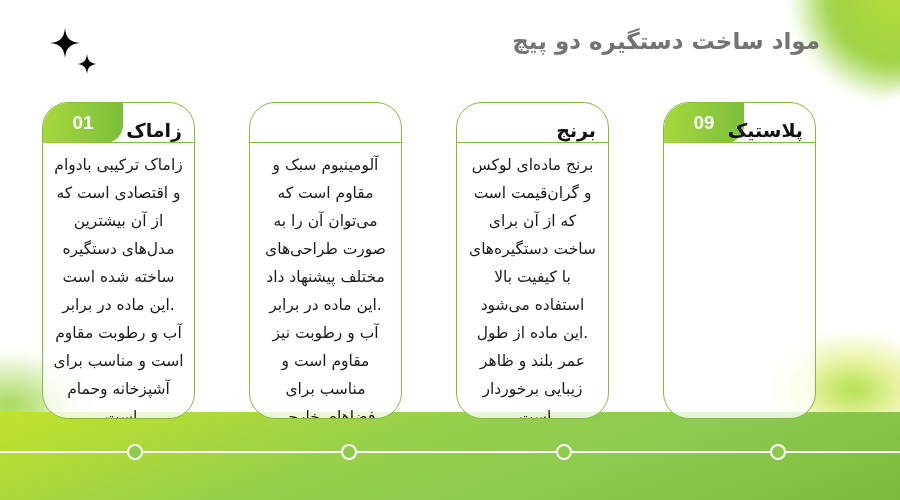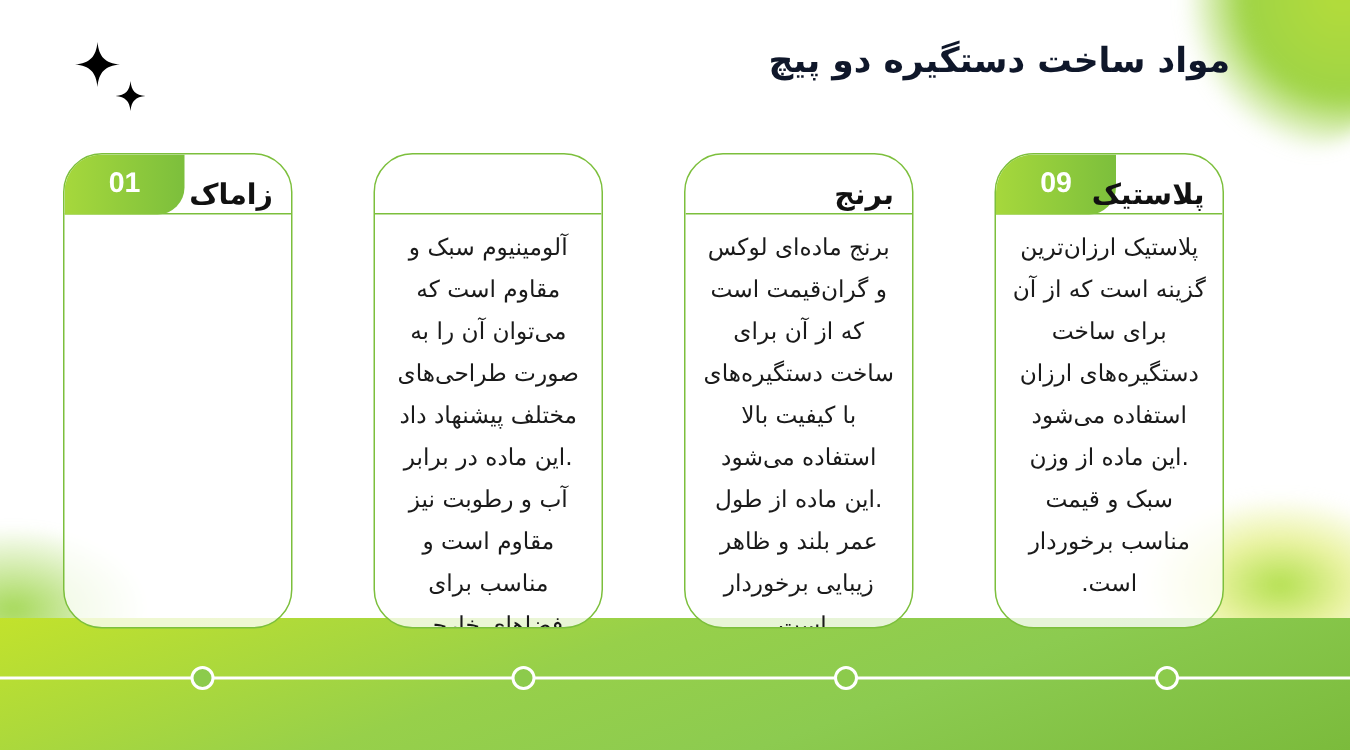--- a/index.html
+++ b/index.html
@@ -32,21 +32,21 @@
   }
   .timeline-dot {
     position: absolute; top: 444px; width: 16px; height: 16px; border-radius: 50%;
     border: 2.5px solid #ffffff; background: #8ccb4c;
   }
 
   .sparkle { position: absolute; }
 
   .page-title {
     position: absolute; right: 80px; top: 28px;
-    direction: rtl; font-size: 23px; font-weight: bold; color: #0f172a;
+    direction: rtl; font-size: 23px; font-weight: bold; color: #737373;
     font-family: "DejaVu Sans", sans-serif;
   }
 
   .card {
     position: absolute; top: 102px; width: 153px; height: 317px;
     border: 1.5px solid #7cbf3c; border-radius: 26px;
     background: rgba(255,255,255,0.78);
     overflow: hidden;
   }
   .card-header {
@@ -91,34 +91,34 @@
   <path d="M15 0 C16 10 20 14 30 15 C20 16 16 20 15 30 C14 20 10 16 0 15 C10 14 14 10 15 0 Z" fill="#000"></path>
 </svg>
 
 <div class="page-title">مواد ساخت دستگیره دو پیچ</div>
 
 <div class="card" style="left:42px">
   <div class="card-header">
     <div class="card-number">01</div>
     <div class="card-title">زاماک</div>
   </div>
+  <div class="card-body">زاماک ترکیبی بادوام و اقتصادی است که از آن بیشترین مدل‌های دستگیره ساخته شده است .این ماده در برابر آب و رطوبت مقاوم است و مناسب برای آشپزخانه وحمام است.</div>
 </div>
 
 <div class="card" style="left:249px">
   <div class="card-header">
   </div>
   <div class="card-body">آلومینیوم سبک و مقاوم است که می‌توان آن را به صورت طراحی‌های مختلف پیشنهاد داد .این ماده در برابر آب و رطوبت نیز مقاوم است و مناسب برای فضاهای خارجی است.</div>
 </div>
 
 <div class="card" style="left:456px">
   <div class="card-header">
     <div class="card-title">برنج</div>
   </div>
   <div class="card-body">برنج ماده‌ای لوکس و گران‌قیمت است که از آن برای ساخت دستگیره‌های با کیفیت بالا استفاده می‌شود .این ماده از طول عمر بلند و ظاهر زیبایی برخوردار است.</div>
 </div>
 
 <div class="card" style="left:663px">
   <div class="card-header">
     <div class="card-number">09</div>
     <div class="card-title">پلاستیک</div>
   </div>
-  <div class="card-body">پلاستیک ارزان‌ترین گزینه است که از آن برای ساخت دستگیره‌های ارزان استفاده می‌شود .این ماده از وزن سبک و قیمت مناسب برخوردار است.</div>
 </div>
 
 </body></html>

